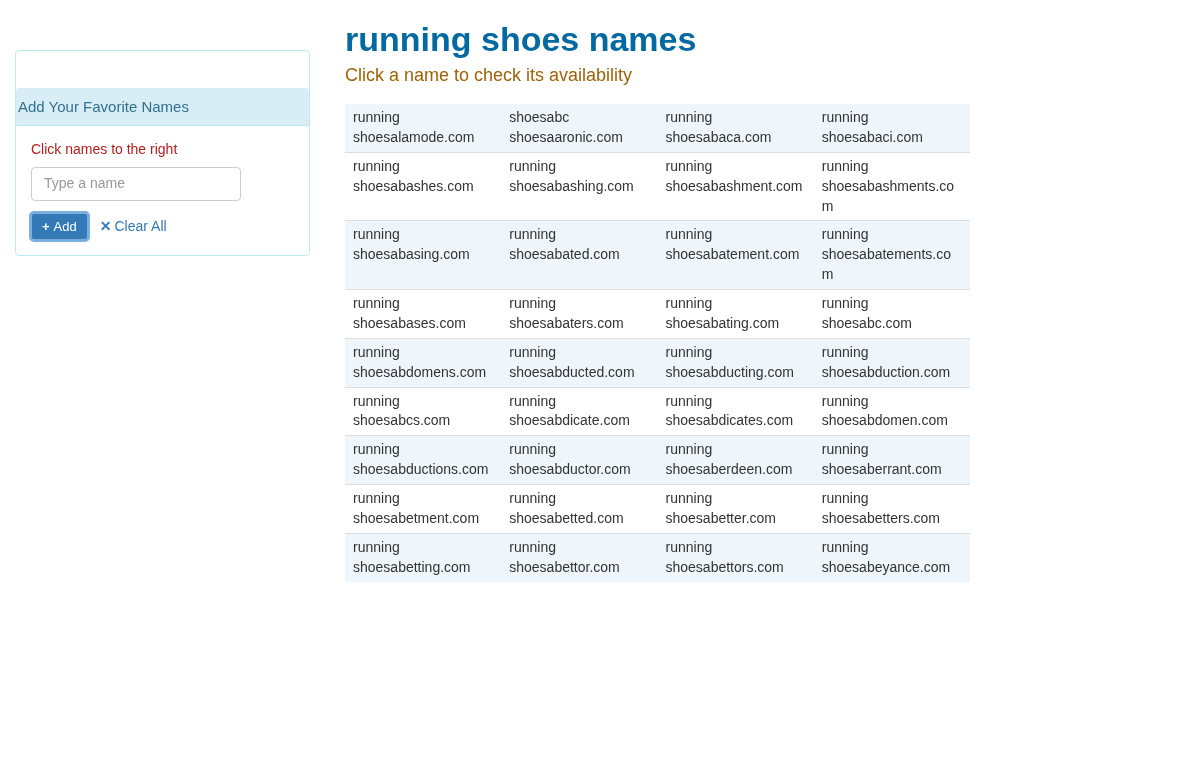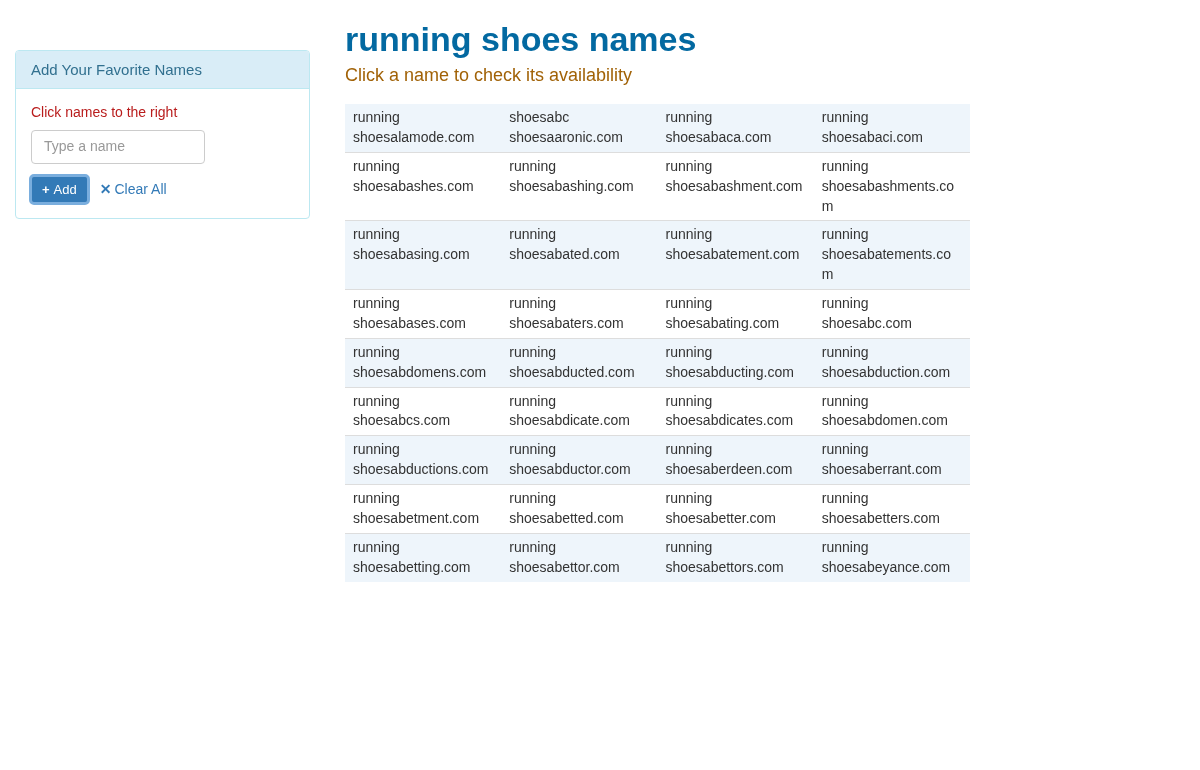--- a/index.html
+++ b/index.html
@@ -24,36 +24,37 @@
       margin-top: 30px;
     }
     .panel {
       border: 1px solid #bce8f1;
       border-radius: 4px;
       background: #fff;
     }
     .panel-heading {
       background-color: #d9edf7;
       color: #31708f;
-      padding: 10px 15px;
+      padding: 10px 2px;
       border-bottom: 1px solid #bce8f1;
       border-top-left-radius: 3px;
       border-top-right-radius: 3px;
       font-size: 15px;
+      margin-top: 37px;
     }
     .panel-body {
       padding: 15px;
     }
     .panel-body .hint {
       color: #b91c1c;
       margin-bottom: 10px;
       font-size: 14px;
     }
     .name-input {
-      width: 174px;
+      width: 210px;
       padding: 6px 12px;
       font-size: 14px;
       line-height: 1.42857;
       color: #555;
       background: #fff;
       border: 1px solid #ccc;
       border-radius: 4px;
       margin-bottom: 12px;
       display: block;
     }

